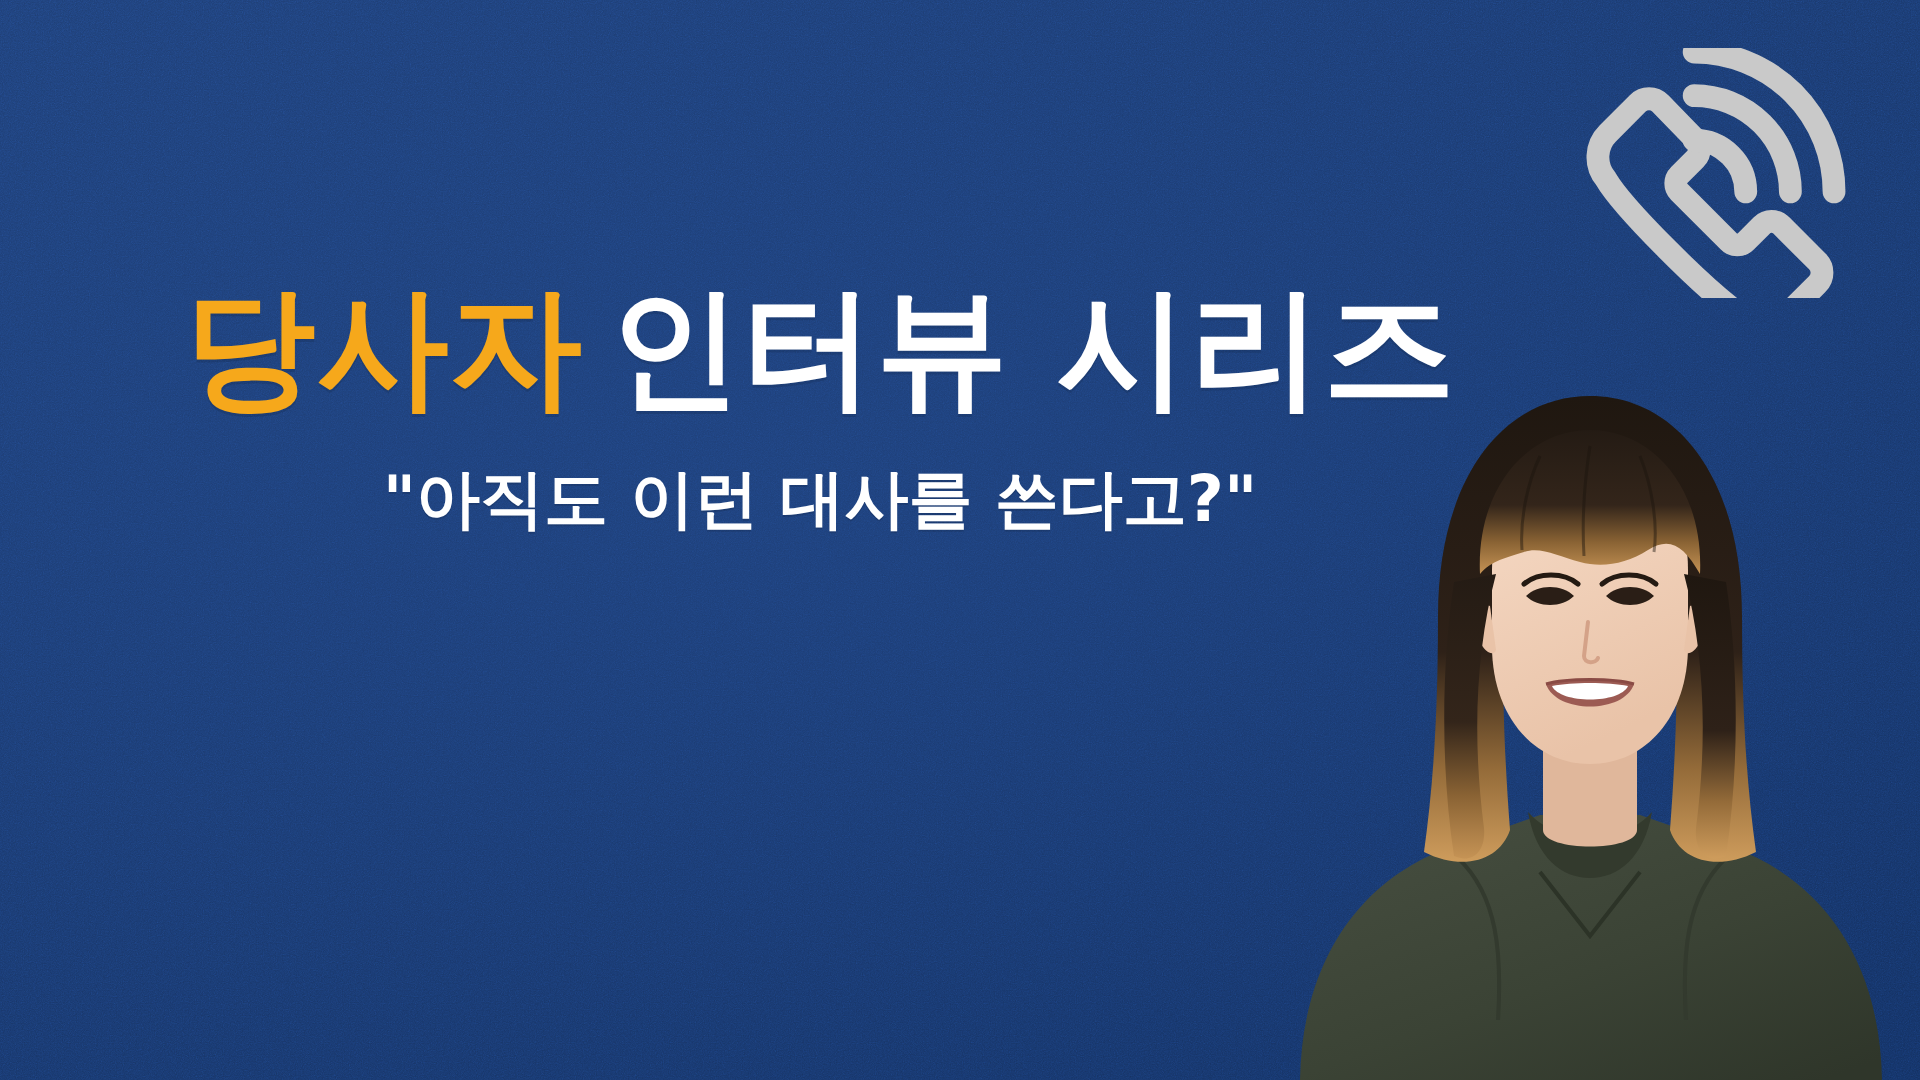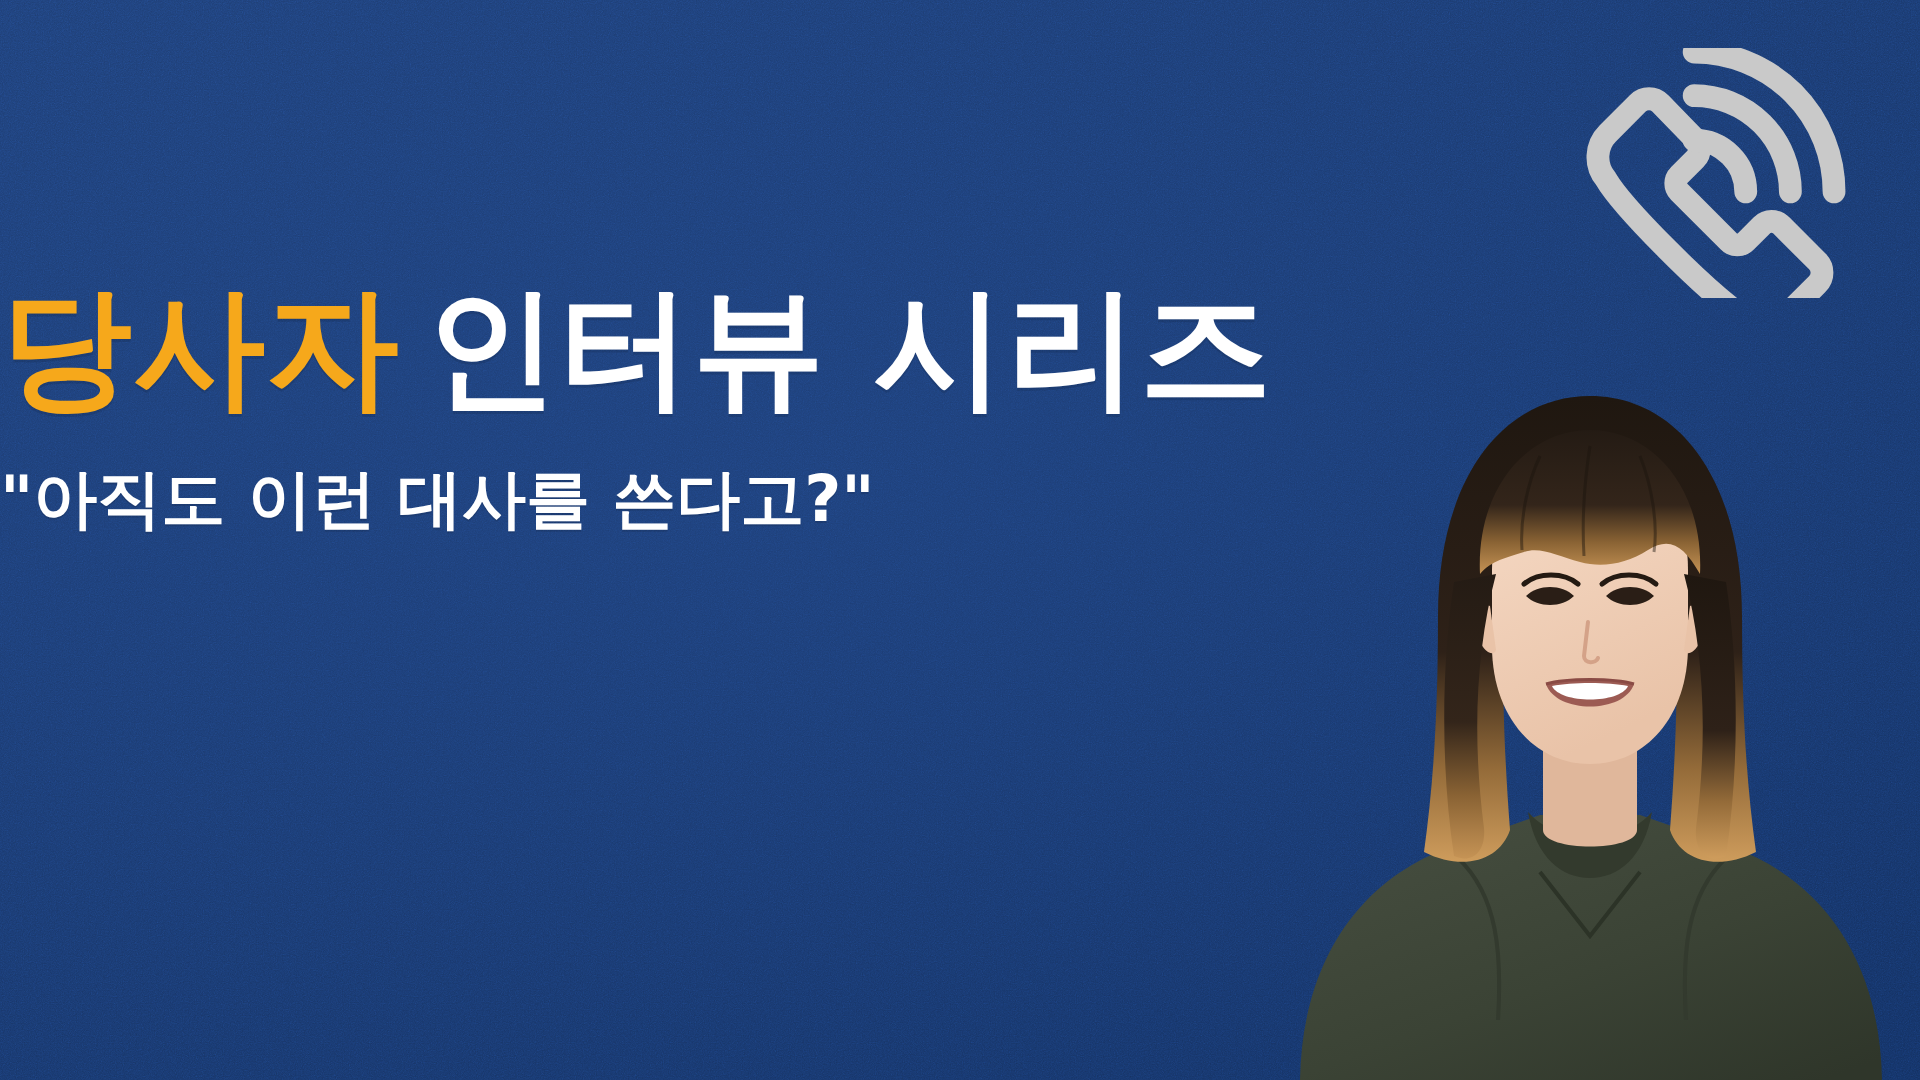--- a/index.html
+++ b/index.html
@@ -38,20 +38,21 @@
     left:1574px; top:48px;
     width:278px; height:250px;
   }
 
   
   #text-block{
     position:absolute;
     left:0; top:0;
     width:1640px;
     padding-top:276px;
+    text-align:center;
   }
 
   #main-title{
     font-family:"DejaVu Sans", sans-serif;
     font-size:132px;
     font-weight:700;
     line-height:1.08;
     letter-spacing:.01em;
     color:#ffffff;
     white-space:nowrap;

